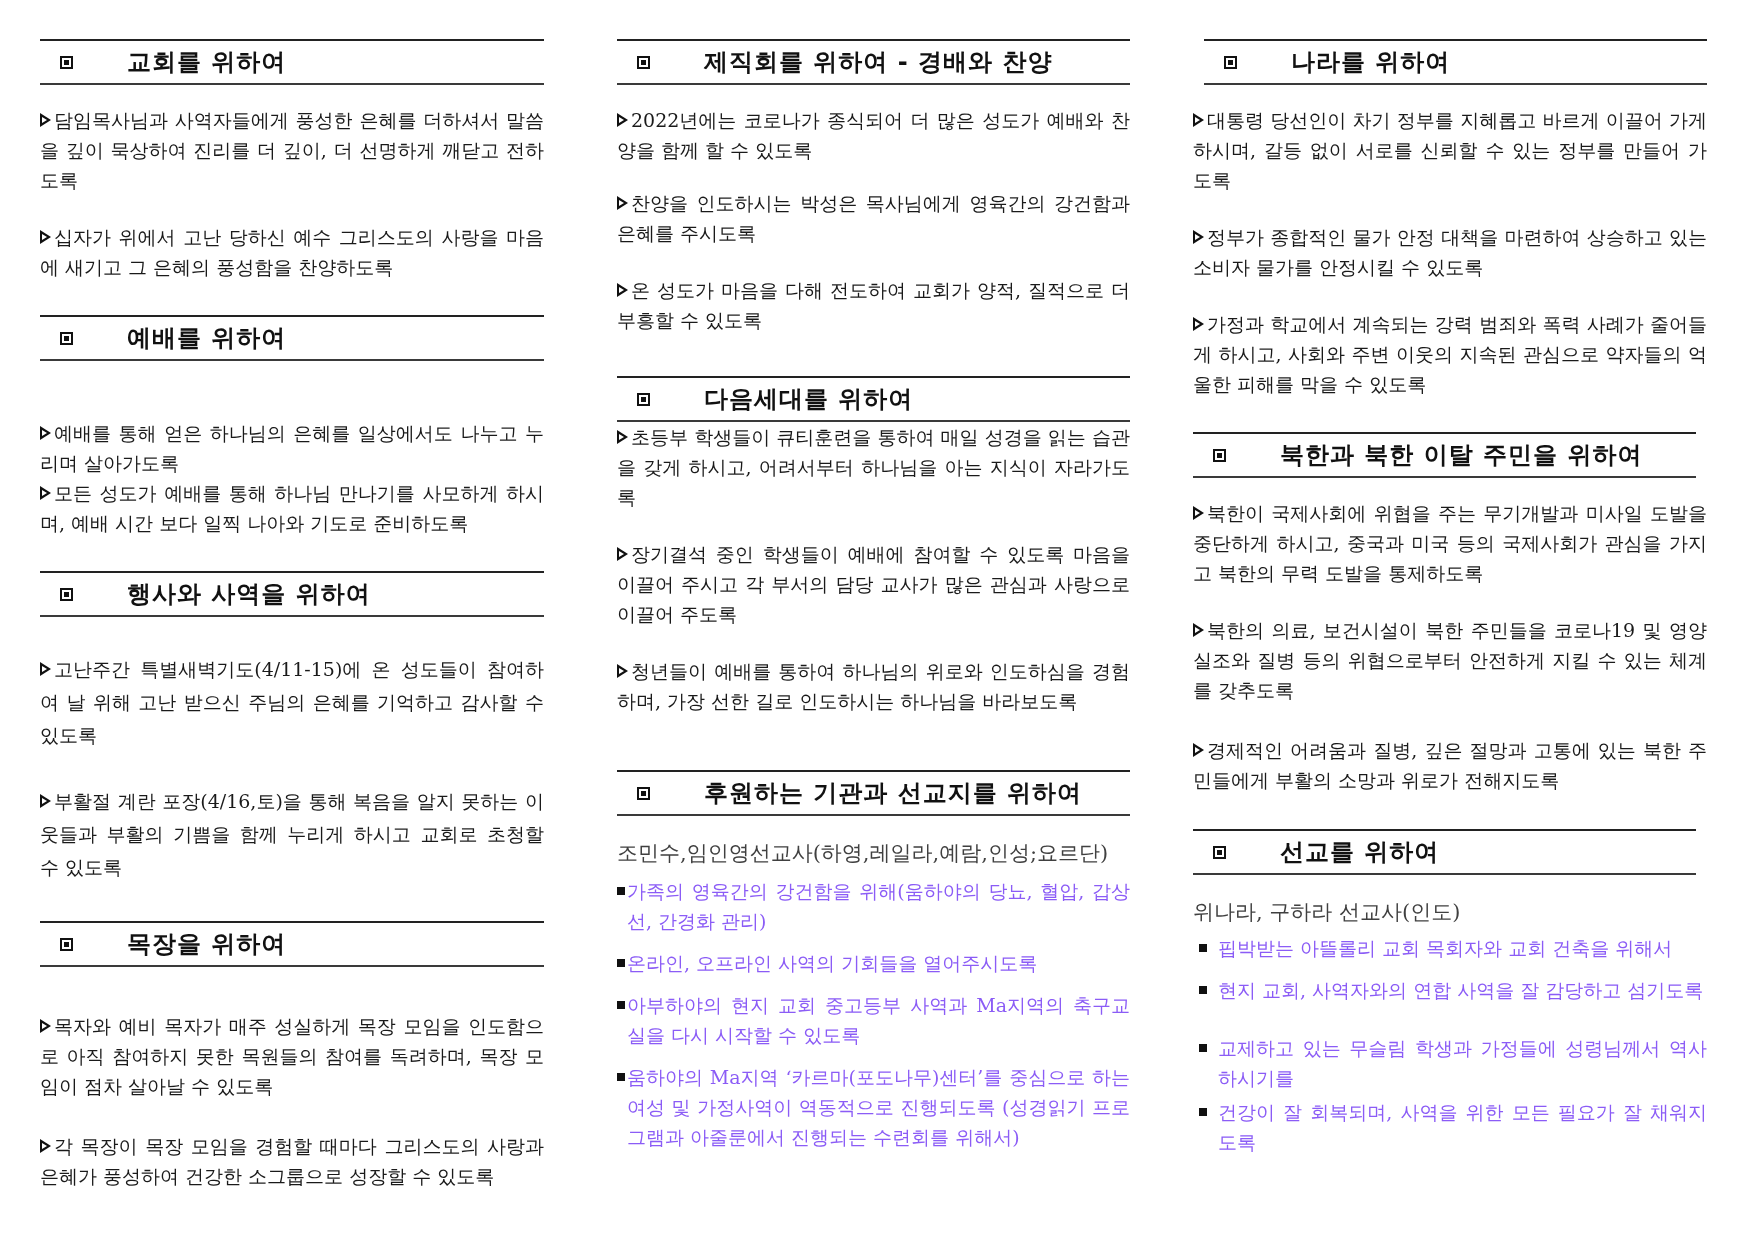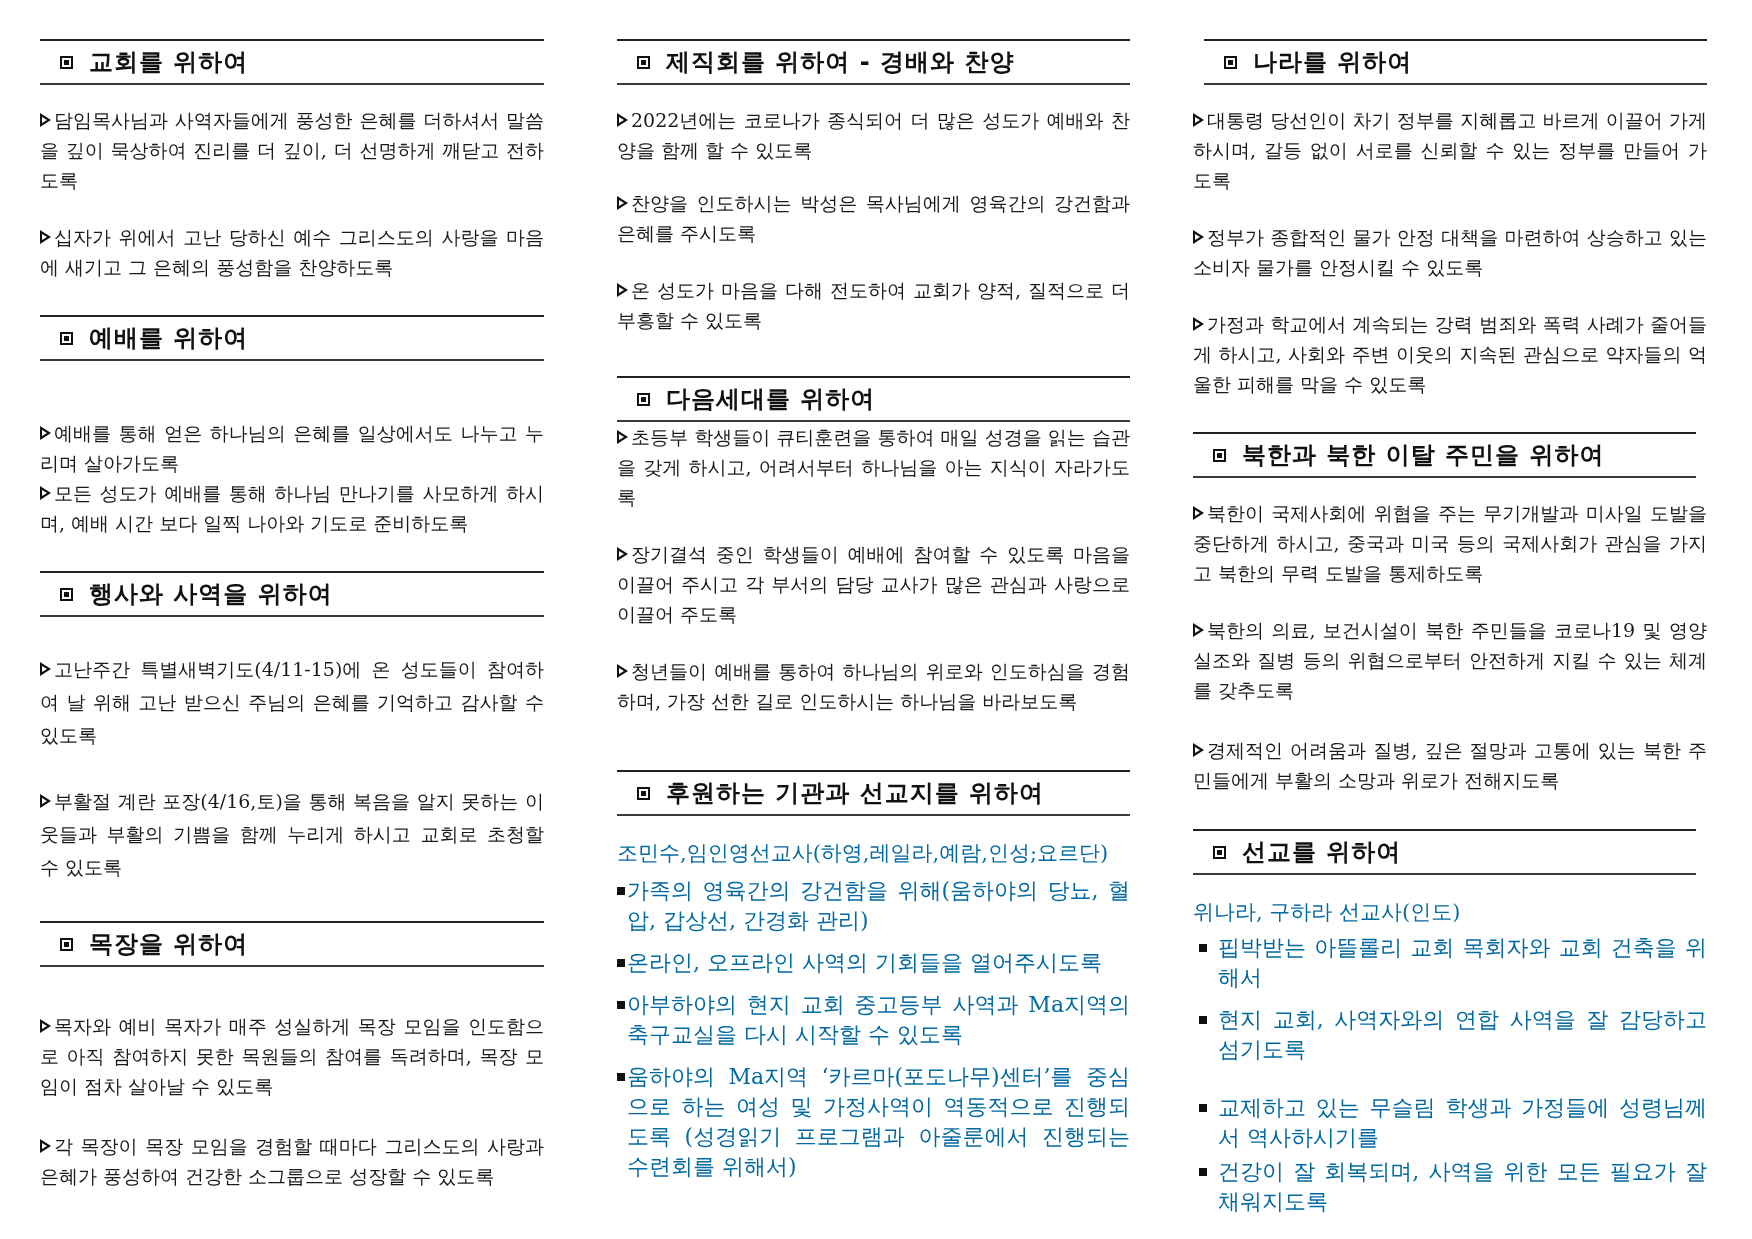--- a/index.html
+++ b/index.html
@@ -8,21 +8,21 @@
     font-family: "DejaVu Serif", "Liberation Serif", serif;
     color: #111111;
   }
   .section { position: absolute; }
   .sec-head {
     position: relative;
     border-top: 2px solid #222222;
     border-bottom: 2px solid #3a3a3a;
     height: 46px;
     box-sizing: border-box;
-    display: flex; align-items: center;
+    display: flex; align-items: center; gap: 38px;
   }
   .sec-head .sq-icon {
     display: inline-block; width: 13px; height: 13px;
     border: 2px solid #111; margin-left: 20px; margin-right: 16px;
     position: relative; box-sizing: border-box; padding: 0;
   }
   .sec-head .sq-icon::after {
     content: ""; position: absolute; left: 2px; top: 2px; right: 2px; bottom: 2px;
     background: #111;
   }
@@ -40,26 +40,26 @@
     border-top: 7px solid transparent; border-bottom: 7px solid transparent;
     border-left: 11px solid #111; position: relative; top: 0;
     margin-right: 3px;
   }
   .item .tri::after {
     content: ""; position: absolute; left: -9px; top: -3px;
     border-top: 3px solid transparent; border-bottom: 3px solid transparent;
     border-left: 5px solid #fff;
   }
   .subhead {
-    font-size: 21px; line-height: 30px; font-weight: normal; color: #0369a1;
+    font-size: 21px; line-height: 30px; font-weight: normal; color: #404040;
     font-family: "DejaVu Serif", "Liberation Serif", serif;
   }
   .bullet-item {
-    font-size: 22px; line-height: 30px; text-align: justify; text-align-last: left;
-    position: relative; color: #0369a1;
+    font-size: 19px; line-height: 30px; text-align: justify; text-align-last: left;
+    position: relative; color: #8b5cf6;
   }
   .bullet-item .sq {
     position: absolute; left: 0; top: 11px; width: 8px; height: 8px; background: #111;
   }
 </style>
 </head>
 <body>
 
 <div class="section" style="left:40px; top:39px; width:504px;">
   <div class="sec-head">

